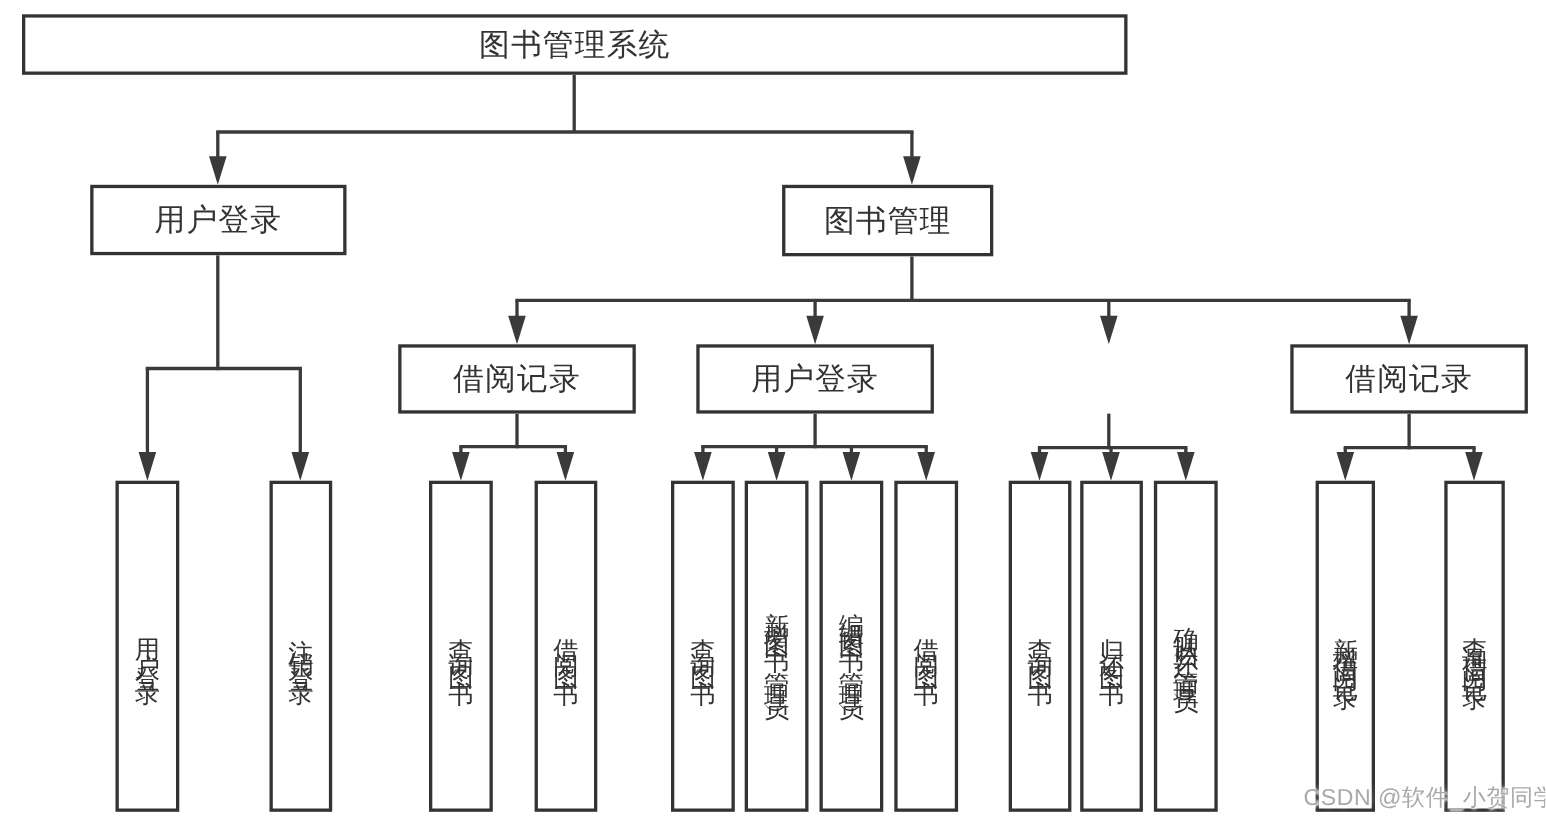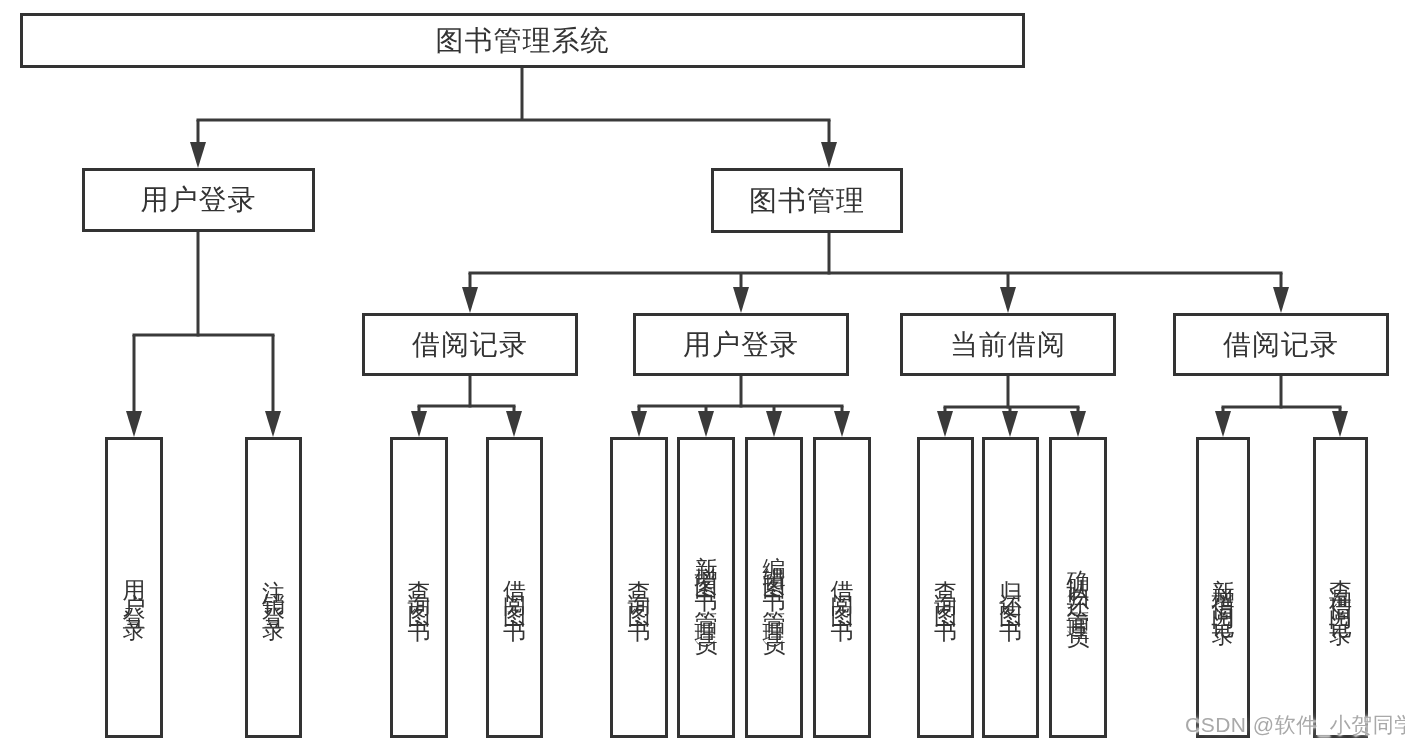--- a/index.html
+++ b/index.html
@@ -150,23 +150,20 @@
   <div class="node" style="left:711px; top:168px; width:192px; height:65px;">
     <span>图书管理</span>
   </div>
 
   <div class="node" style="left:362px; top:313px; width:216px; height:63px;">
     <span>借阅记录</span>
   </div>
   <div class="node" style="left:633px; top:313px; width:216px; height:63px;">
     <span>用户登录</span>
   </div>
-  <div class="node" style="left:900px; top:313px; width:216px; height:63px;">
-    <span>当前借阅</span>
-  </div>
   <div class="node" style="left:1173px; top:313px; width:216px; height:63px;">
     <span>借阅记录</span>
   </div>
 
   <div class="vnode" style="left:105px; top:437px; width:58px; height:301px;">
     <span>用户登录</span>
   </div>
   <div class="vnode" style="left:245px; top:437px; width:57px; height:301px;">
     <span>注销登录</span>
   </div>

